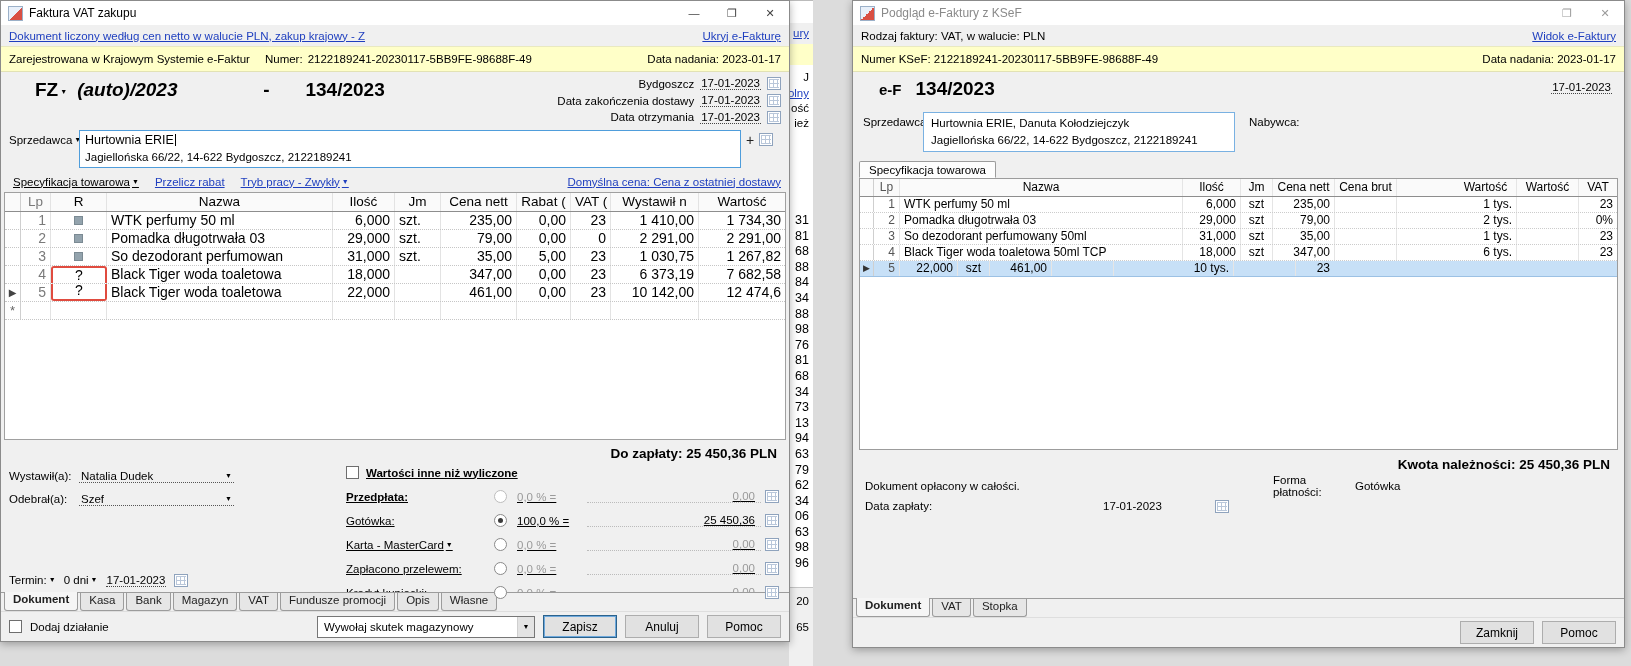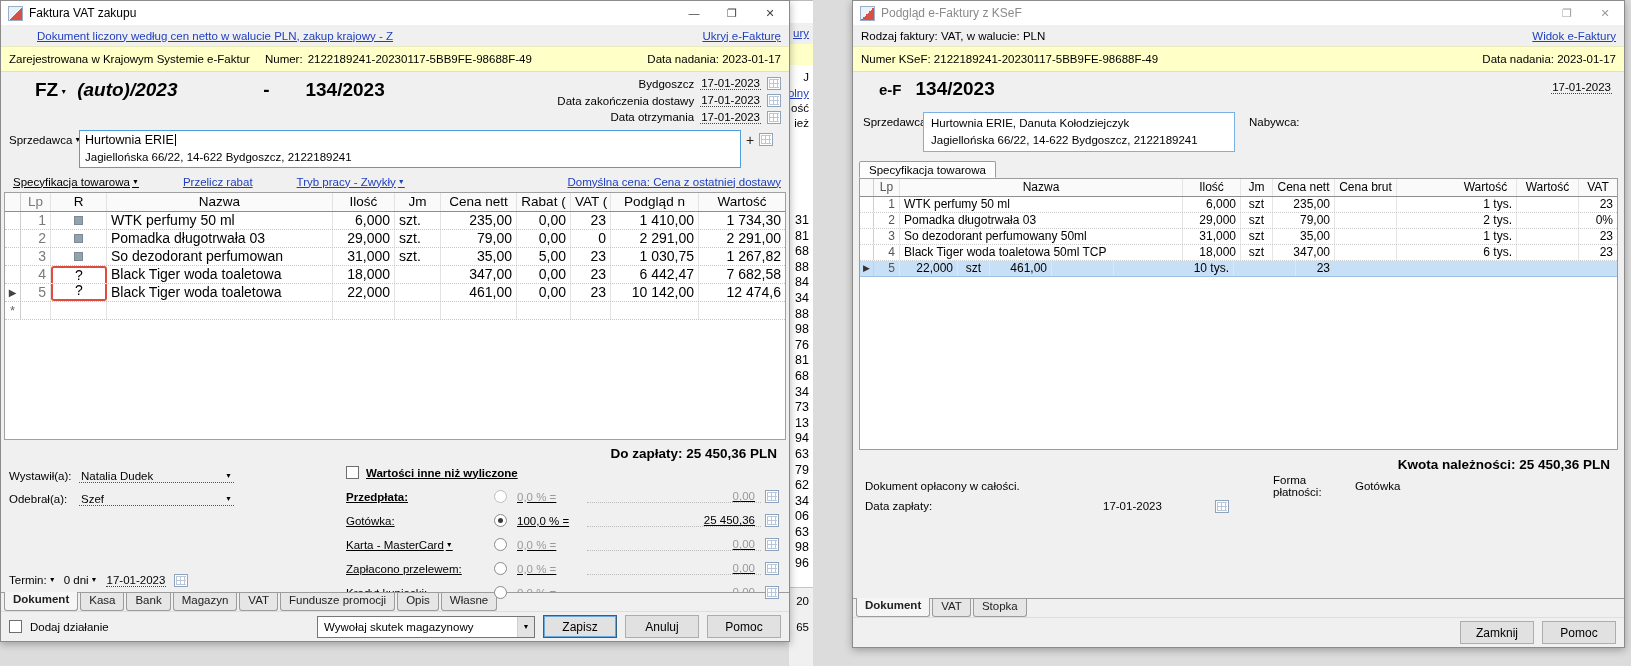--- a/index.html
+++ b/index.html
@@ -1,18 +1,18 @@
 <!DOCTYPE html>
 <html><head>
 <meta charset="utf-8">
 <style>
 *{margin:0;padding:0;box-sizing:border-box;}
 html,body{width:1631px;height:666px;}
 body{position:relative;background:#dcdcdc;font-family:"Liberation Sans","DejaVu Sans",sans-serif;font-size:12px;color:#000;overflow:hidden;}
-a{cursor:pointer;margin-left:28px;}
+a{cursor:pointer;}
 .spacer{flex:1;}
 .window{position:absolute;top:0;background:#f0f0f0;border:1px solid #8b8b8b;display:flex;flex-direction:column;box-shadow:0 2px 8px rgba(0,0,0,.3);}
 #left-window{left:0;width:790px;height:642px;z-index:3;}
 #right-window{left:852px;width:773px;height:648px;z-index:3;}
 
 .titlebar{height:24px;background:#fff;display:flex;align-items:center;gap:6px;padding-left:7px;flex:none;}
 .titlebar .title{font-size:12px;}
 .inactive .titlebar .title{color:#8a8a8a;}
 .app-icon{width:15px;height:15px;border:1px solid #9bb0c8;background:linear-gradient(135deg,#e8f0fa 0 50%,#d94f43 50% 100%);flex:none;}
 .win-controls{margin-left:auto;display:flex;height:100%;}
@@ -259,21 +259,21 @@
     <div class="lt-head">
       <span class="lt-cell lc-m"></span>
       <span class="lt-cell lc-lp">Lp</span>
       <span class="lt-cell lc-r">R</span>
       <span class="lt-cell lc-nz">Nazwa</span>
       <span class="lt-cell lc-il">Ilość</span>
       <span class="lt-cell lc-jm">Jm</span>
       <span class="lt-cell lc-cn">Cena nett</span>
       <span class="lt-cell lc-rb">Rabat (</span>
       <span class="lt-cell lc-vt">VAT (</span>
-      <span class="lt-cell lc-wn">Podgląd n</span>
+      <span class="lt-cell lc-wn">Wystawił n</span>
       <span class="lt-cell lc-w">Wartość</span>
     </div>
 
     <div class="lt-row">
       <span class="lt-cell lc-m"></span>
       <span class="lt-cell lc-lp">1</span>
       <span class="lt-cell lc-r"><span class="sqicon"></span></span>
       <span class="lt-cell lc-nz">WTK perfumy 50 ml</span>
       <span class="lt-cell lc-il">6,000</span>
       <span class="lt-cell lc-jm">szt.</span>
@@ -312,21 +312,21 @@
     <div class="lt-row">
       <span class="lt-cell lc-m"></span>
       <span class="lt-cell lc-lp">4</span>
       <span class="lt-cell lc-r qtop">?</span>
       <span class="lt-cell lc-nz">Black Tiger woda toaletowa</span>
       <span class="lt-cell lc-il">18,000</span>
       <span class="lt-cell lc-jm"></span>
       <span class="lt-cell lc-cn">347,00</span>
       <span class="lt-cell lc-rb">0,00</span>
       <span class="lt-cell lc-vt">23</span>
-      <span class="lt-cell lc-wn">6 442,47</span>
+      <span class="lt-cell lc-wn">6 373,19</span>
       <span class="lt-cell lc-w">7 682,58</span>
     </div>
     <div class="lt-row">
       <span class="lt-cell lc-m">▶</span>
       <span class="lt-cell lc-lp">5</span>
       <span class="lt-cell lc-r qbot">?</span>
       <span class="lt-cell lc-nz">Black Tiger woda toaletowa</span>
       <span class="lt-cell lc-il">22,000</span>
       <span class="lt-cell lc-jm"></span>
       <span class="lt-cell lc-cn">461,00</span>

